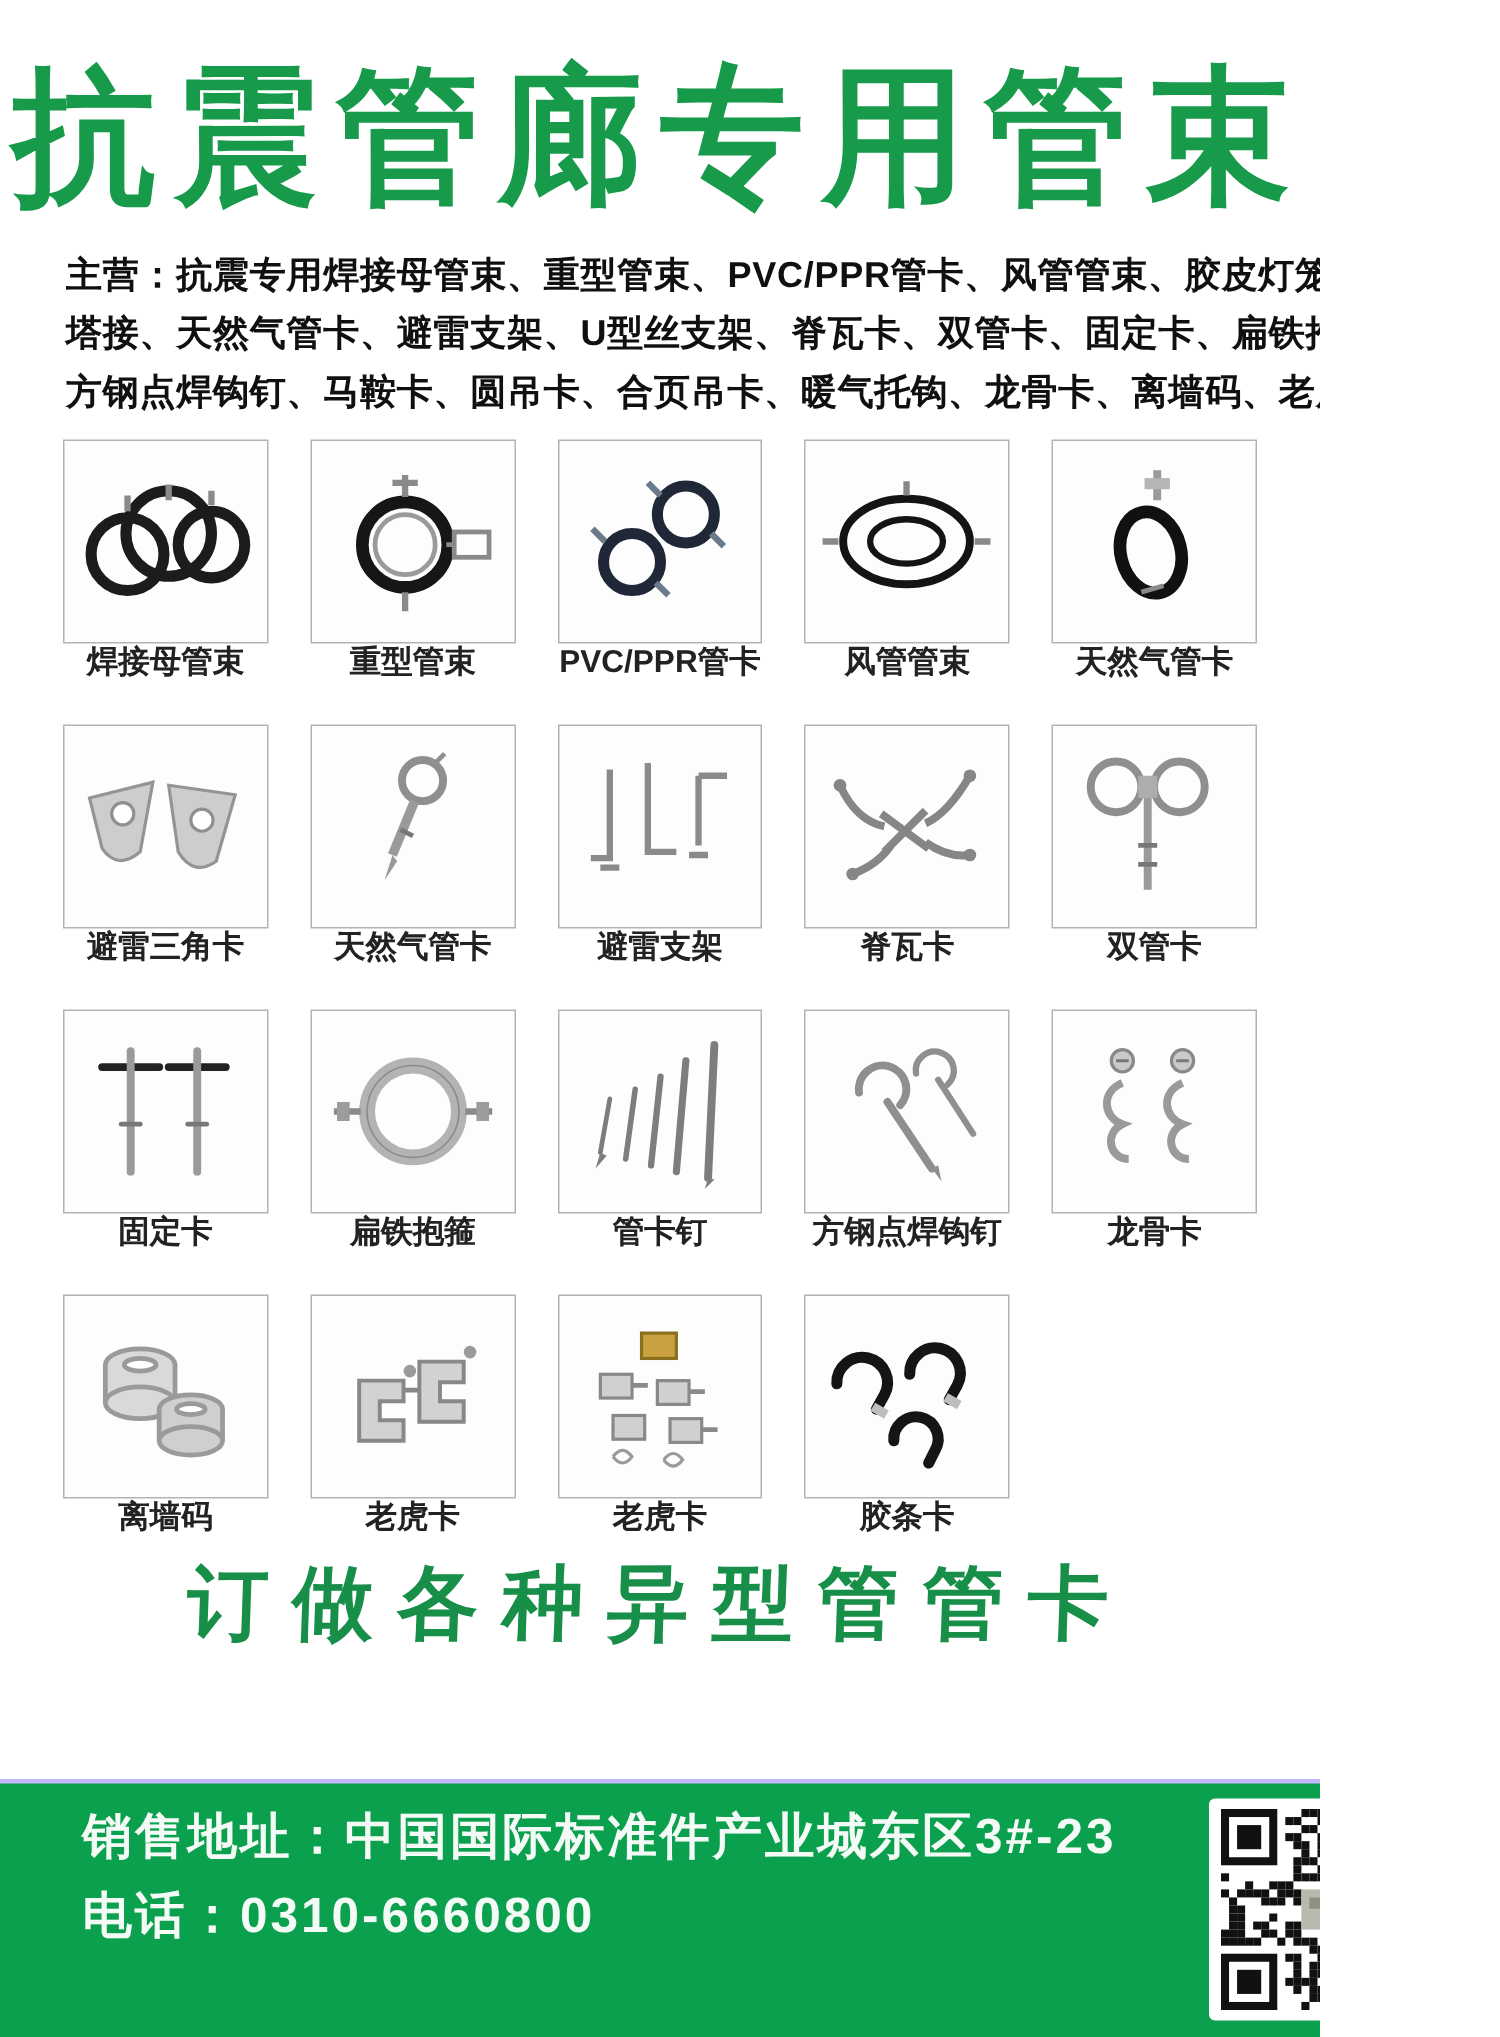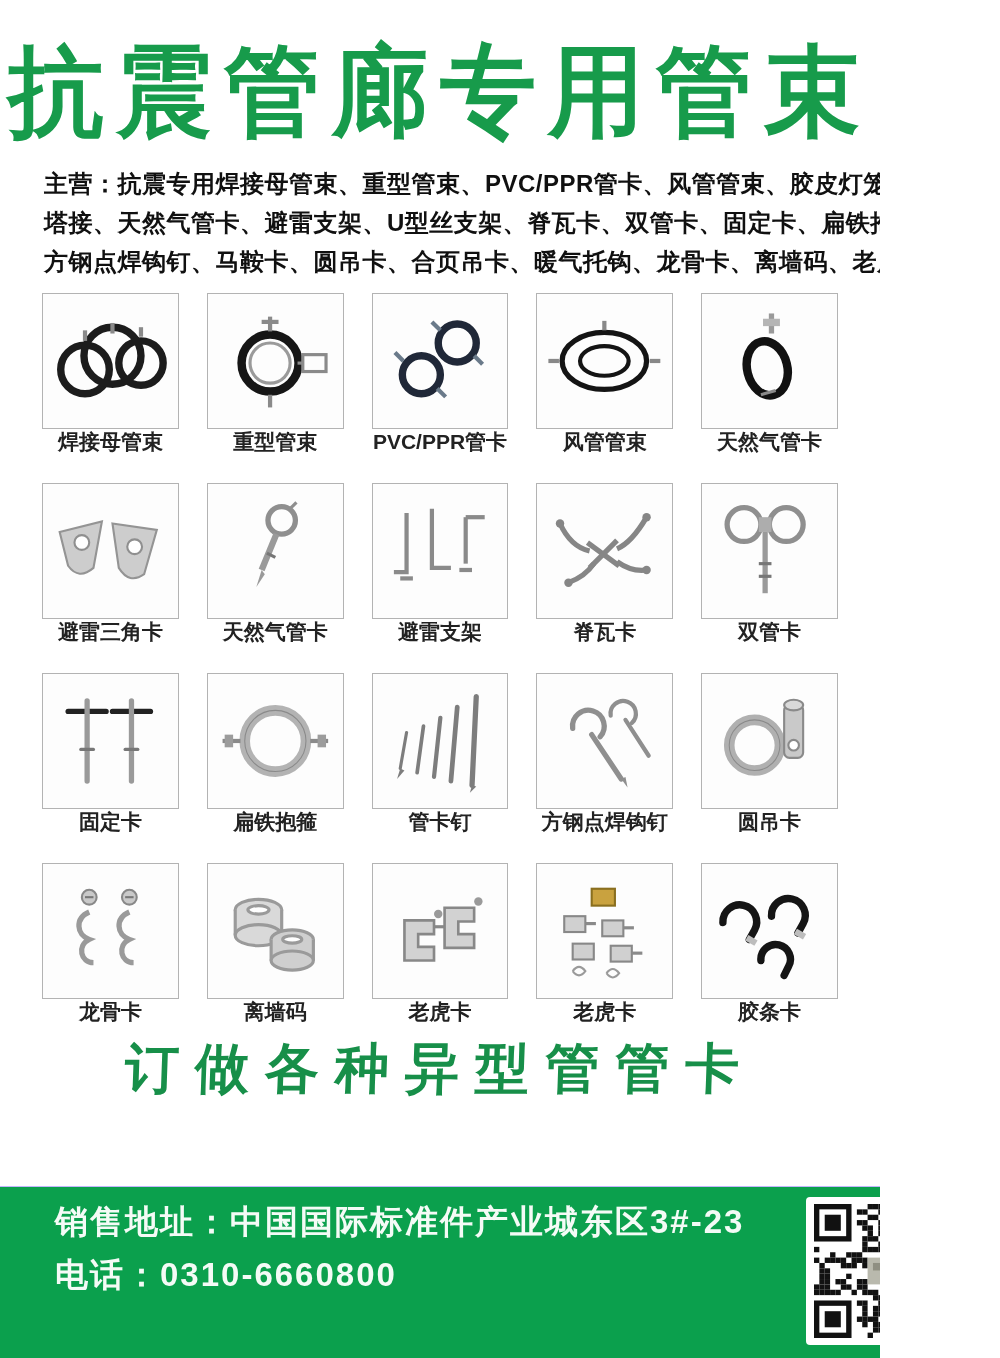--- a/index.html
+++ b/index.html
@@ -16,21 +16,21 @@
   .cell{display:flex;flex-direction:column;}
   .imgbox{height:134px;background:#fdfdfd;border:1px solid #b3b3b3;
           display:flex;align-items:center;justify-content:center;overflow:hidden;}
   .imgbox svg{width:94%;height:94%;}
   .plabel{height:26px;line-height:26px;text-align:center;font-size:21px;
           font-weight:700;color:#222222;white-space:nowrap;}
   .callig{margin-top:8px;text-align:center;font-family:"DejaVu Serif","Liberation Serif",serif;
           font-size:54px;font-weight:700;color:#178f49;letter-spacing:16px;
           transform:skewX(-2deg);white-space:nowrap;}
   .footer{position:absolute;left:0;bottom:0;width:1000px;height:172px;
-          background:#0ba04d;border-top:1px solid #c4b5fd;box-sizing:border-box;}
+          background:#0ba04d;border-top:3px solid #c4b5fd;box-sizing:border-box;}
   .fline{margin-left:55px;color:#f4fbf6;font-weight:700;font-size:33px;
          line-height:53px;letter-spacing:2px;white-space:nowrap;}
   .fline:first-child{margin-top:8px;}
   .qrbox{position:absolute;right:44px;top:10px;width:150px;height:148px;
          background:#ffffff;border-radius:4px;display:flex;align-items:center;
          justify-content:center;}
   .qrbox svg{width:134px;height:134px;}
 </style>
 </head>
 <body>
@@ -252,32 +252,20 @@
             <g fill="none" stroke="#8f8f8f" stroke-linecap="round">
               <path d="M30,38 a15,15 0 1 1 26,8" stroke-width="5"></path>
               <line x1="48" y1="44" x2="76" y2="86" stroke-width="5"></line>
               <path d="M66,26 a12,12 0 1 1 20,7" stroke-width="4"></path>
               <line x1="80" y1="30" x2="102" y2="64" stroke-width="4"></line>
             </g>
             <path d="M76,86 L82,94 L80,84 Z" fill="#8f8f8f"></path>
           </svg>
         </div>
         <div class="plabel">方钢点焊钩钉</div>
-      </div>
-      <div class="cell">
-        <div class="imgbox">
-          <svg viewBox="0 0 120 100" xmlns="http://www.w3.org/2000/svg">
-            <circle cx="46" cy="54" r="24" fill="none" stroke="#b0b0b0" stroke-width="10"></circle>
-            <circle cx="46" cy="54" r="24" fill="none" stroke="#8a8a8a" stroke-width="1"></circle>
-            <rect x="74" y="16" width="18" height="50" rx="5" fill="#c9c9c9" stroke="#8a8a8a" stroke-width="2"></rect>
-            <circle cx="83" cy="54" r="5" fill="#fff" stroke="#8a8a8a" stroke-width="2"></circle>
-            <ellipse cx="83" cy="16" rx="9" ry="5" fill="#d9d9d9" stroke="#8a8a8a" stroke-width="2"></ellipse>
-          </svg>
-        </div>
-        <div class="plabel">圆吊卡</div>
       </div>
       <div class="cell">
         <div class="imgbox">
           <svg viewBox="0 0 120 100" xmlns="http://www.w3.org/2000/svg">
             <g fill="none" stroke="#9a9a9a" stroke-width="5">
               <path d="M40,32 C26,38 28,54 40,58 C28,64 32,80 44,80"></path>
               <path d="M78,32 C64,38 66,54 78,58 C66,64 70,80 82,80"></path>
             </g>
             <g fill="#c9c9c9" stroke="#888" stroke-width="2">
               <circle cx="40" cy="18" r="7"></circle>

